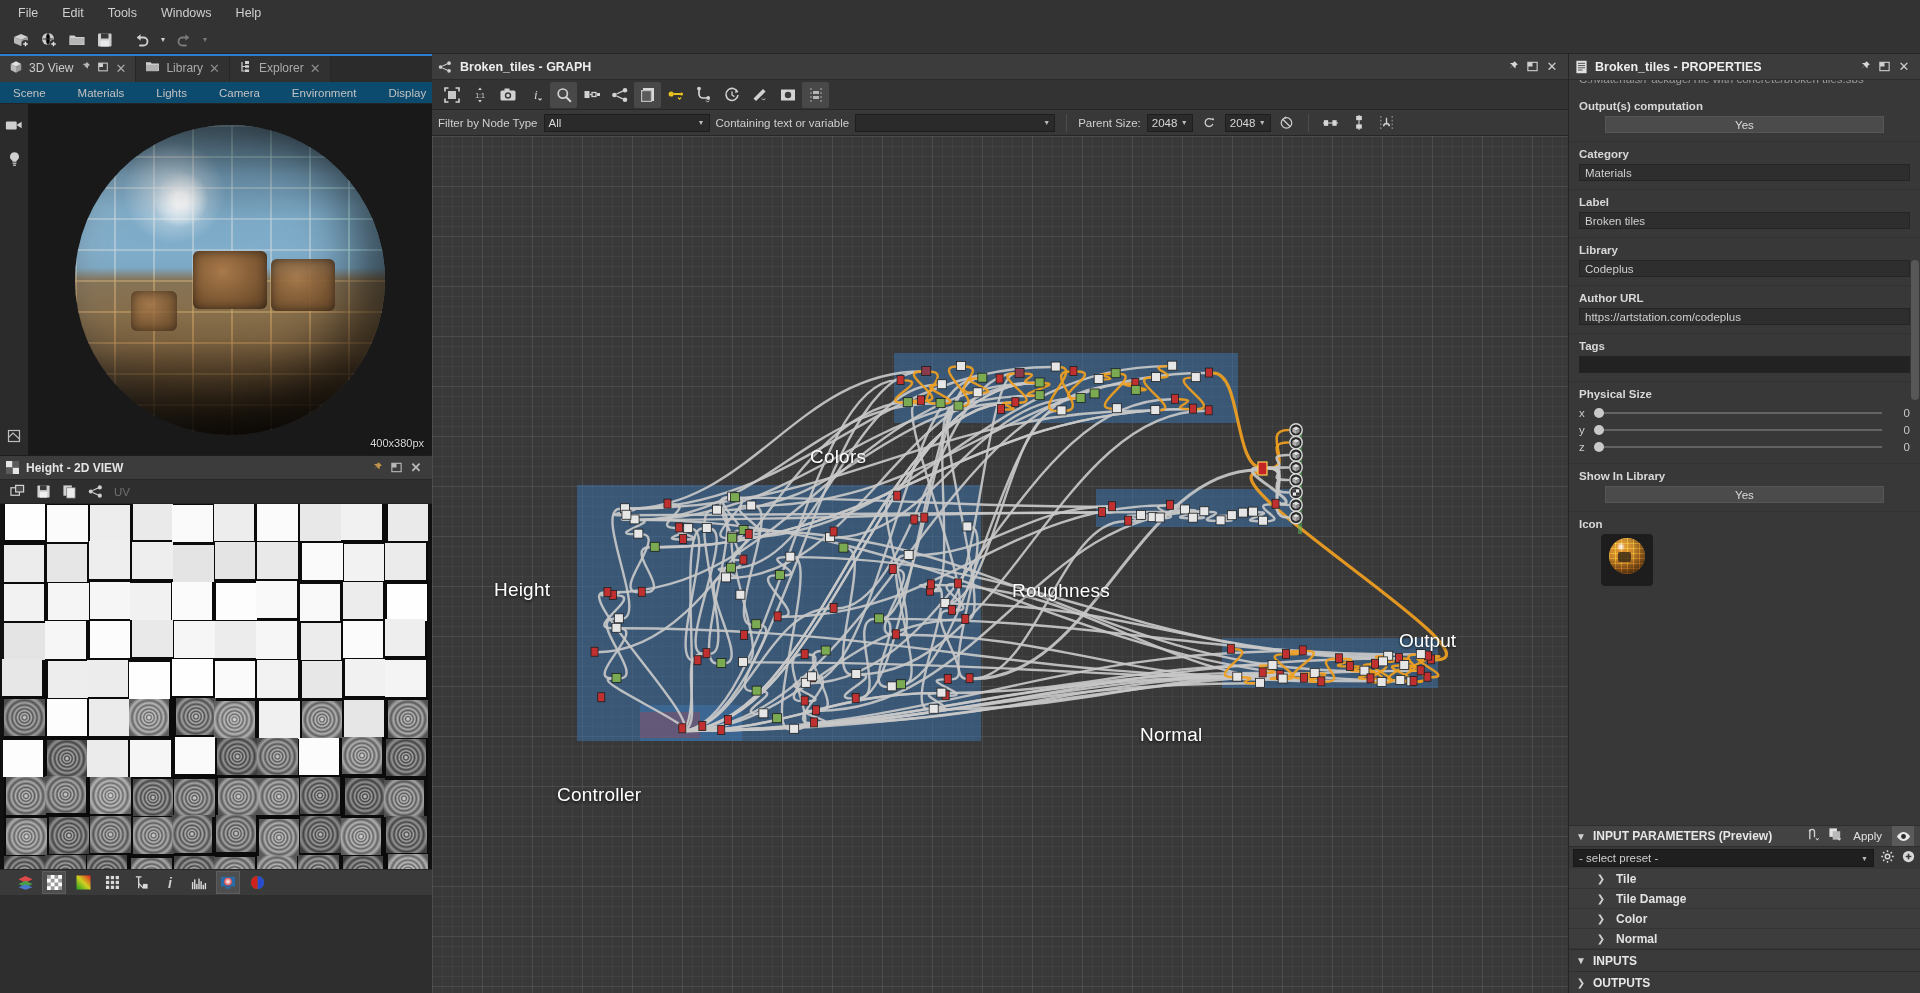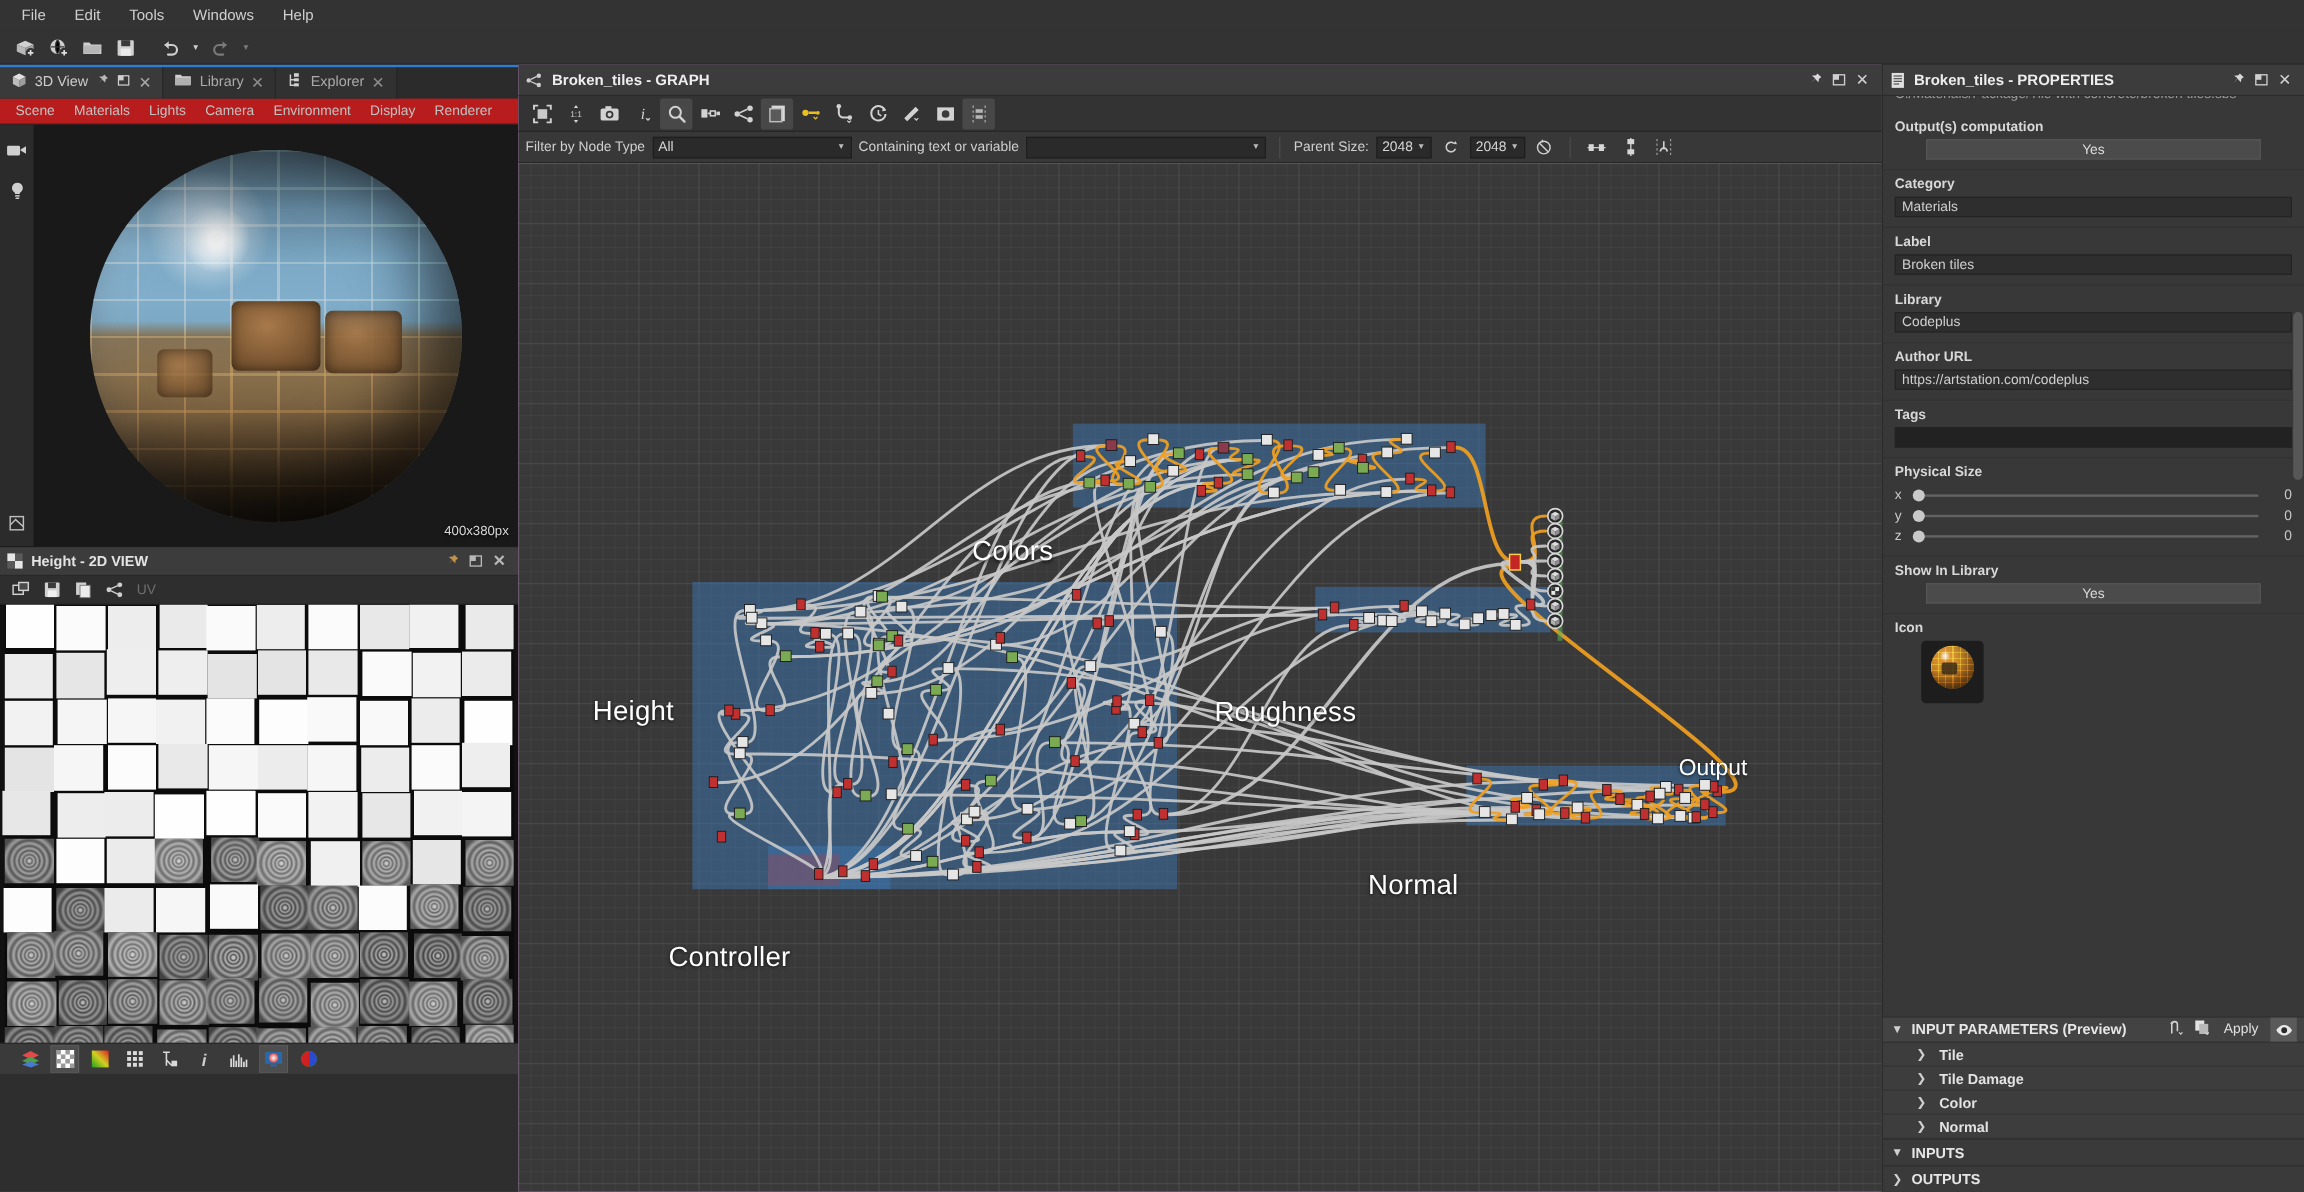--- a/index.html
+++ b/index.html
@@ -30,21 +30,21 @@
 
   
   .tabstrip { height:28px; background:#2b2b2b; display:flex; align-items:stretch; position:relative; }
   .tabstrip:before{ content:''; position:absolute; left:0; right:0; top:0; height:2px; background:#2d7dd2; }
   .tab { display:flex; align-items:center; gap:6px; padding:0 9px; font-size:12px; color:#cccccc;
          background:#3a3a3a; cursor:default; border-right:1px solid #262626;}
   .tab.inactive { background:#313131; color:#aaaaaa; }
   .tab .tx { opacity:.75; font-size:13px; cursor:default; }
   .tab .pin { opacity:.8; }
 
-  .viewmenu { height:22px; background:#b91c1c; display:flex; align-items:center; padding-left:6px; gap:2px;
+  .viewmenu { height:22px; background:#0c4a6e; display:flex; align-items:center; padding-left:6px; gap:18px;
               border-bottom:1px solid #242424;}
   .viewmenu span { padding:2px 7px; font-size:11.5px; color:#c2c2c2; cursor:default;}
 
   
   .viewport3d { position:relative; height:352px; background:#191919; border-bottom:1px solid #1c1c1c; }
   .vpsidebar { position:absolute; left:0; top:0; bottom:0; width:28px; background:#2b2b2b;
                display:flex; flex-direction:column; align-items:center; padding-top:10px; gap:12px; }
   .vpsidebar .sbtn{ width:22px;height:22px;display:flex;align-items:center;justify-content:center;cursor:default;}
   .vpsidebar .bottomb{ position:absolute; bottom:8px; }
   .sphere-wrap { position:absolute; left:28px; right:0; top:0; bottom:0; overflow:hidden; }
@@ -129,21 +129,21 @@
 
   .graphcanvas { position:absolute; left:0; right:0; top:82px; bottom:0; overflow:hidden;
     background-color:#393939;
     background-image:
       linear-gradient(to right, rgba(255,255,255,.035) 1px, transparent 1px),
       linear-gradient(to bottom, rgba(255,255,255,.035) 1px, transparent 1px),
       linear-gradient(to right, rgba(255,255,255,.055) 1px, transparent 1px),
       linear-gradient(to bottom, rgba(255,255,255,.055) 1px, transparent 1px);
     background-size: 10px 10px, 10px 10px, 50px 50px, 50px 50px;
   }
-  .framelabel { position:absolute; font-size:23px; color:#fff; text-shadow:0 1px 3px rgba(0,0,0,.8);
+  .framelabel { position:absolute; font-size:19px; color:#fff; text-shadow:0 1px 3px rgba(0,0,0,.8);
                 white-space:nowrap; letter-spacing:.2px;}
   .outlabel{ position:absolute; font-size:19px; color:#fff; text-shadow:0 1px 3px rgba(0,0,0,.8);}
 
   
   .props { position:absolute; right:0; top:54px; width:352px; bottom:0; background:#383838;
            border-left:1px solid #262626; display:flex; flex-direction:column;}
   .props .ptitlebar { height:26px; background:#3c3c3c; display:flex; align-items:center; padding:0 6px;
                       border-bottom:1px solid #2c2c2c; flex:0 0 auto;}
   .props .ptitlebar .ttxt { font-weight:bold; font-size:12.5px; color:#ededed;}
   .propscroll { flex:1 1 auto; overflow:hidden; position:relative; }
@@ -1356,20 +1356,40 @@
       </span>
       <span class="applybtn">Apply</span>
       <span class="eyebtn">
         <svg width="15" height="11" viewBox="0 0 16 11">
             <path d="M8 .8C3.6.8 1 5.5 1 5.5S3.6 10.2 8 10.2 15 5.5 15 5.5 12.4.8 8 .8z" fill="#e8e8e8"></path>
             <circle cx="8" cy="5.5" r="2.6" fill="#2b2b2b"></circle>
           </svg>
       </span>
     </div>
 
+    <div class="presetrow">
+      <div class="presetcombo">
+        <span>- select preset -</span>
+        <span class="arrow">▼</span>
+      </div>
+      <span>
+        <svg width="15" height="15" viewBox="0 0 16 16">
+            <circle cx="8" cy="8" r="2.4" fill="none" stroke="#d8d8d8" stroke-width="1.5"></circle>
+            <g stroke="#d8d8d8" stroke-width="1.5">
+              <path d="M8 1.3v2M8 12.7v2M1.3 8h2M12.7 8h2M3.3 3.3l1.4 1.4M11.3 11.3l1.4 1.4M12.7 3.3l-1.4 1.4M4.7 11.3l-1.4 1.4"></path>
+            </g>
+          </svg>
+      </span>
+      <span>
+        <svg width="15" height="15" viewBox="0 0 16 16">
+            <circle cx="8" cy="8" r="6" fill="#d8d8d8"></circle>
+            <path d="M8 5v6M5 8h6" stroke="#383838" stroke-width="1.7"></path>
+          </svg>
+      </span>
+    </div>
 
     <div class="paramrow">
       <span class="chev">❯</span>
       <span class="pname">Tile</span>
     </div>
     <div class="paramrow">
       <span class="chev">❯</span>
       <span class="pname">Tile Damage</span>
     </div>
     <div class="paramrow">

